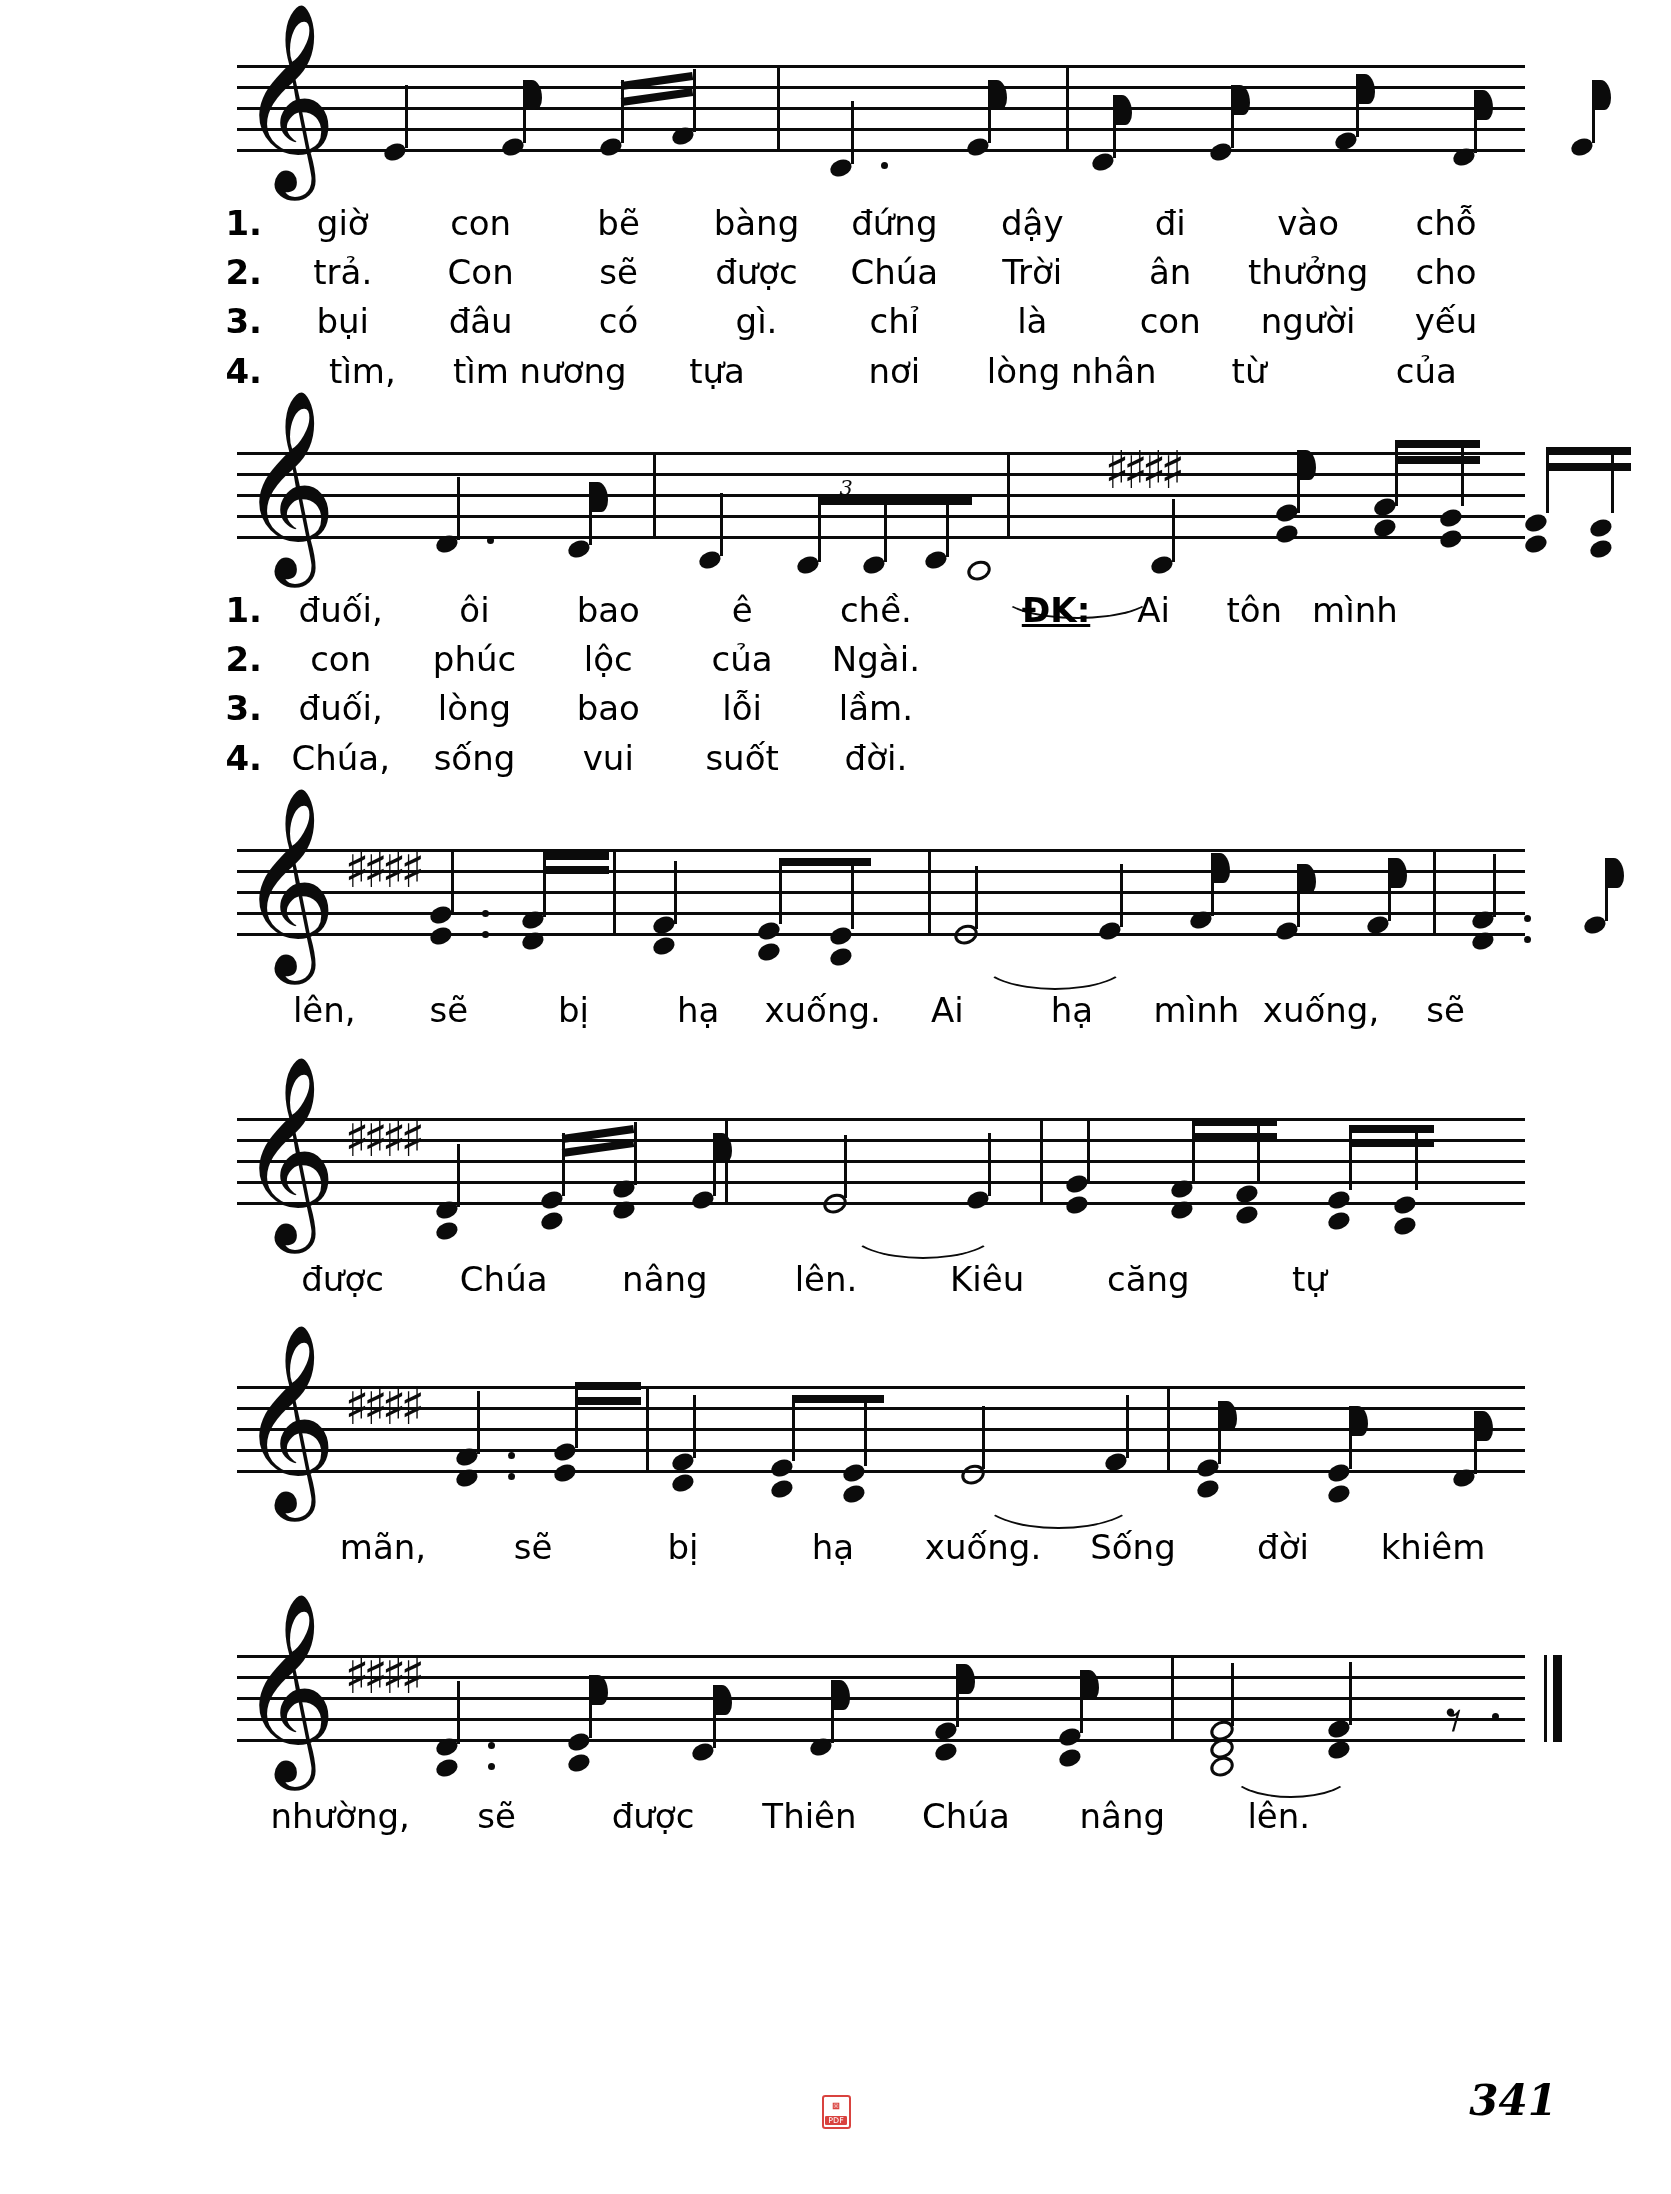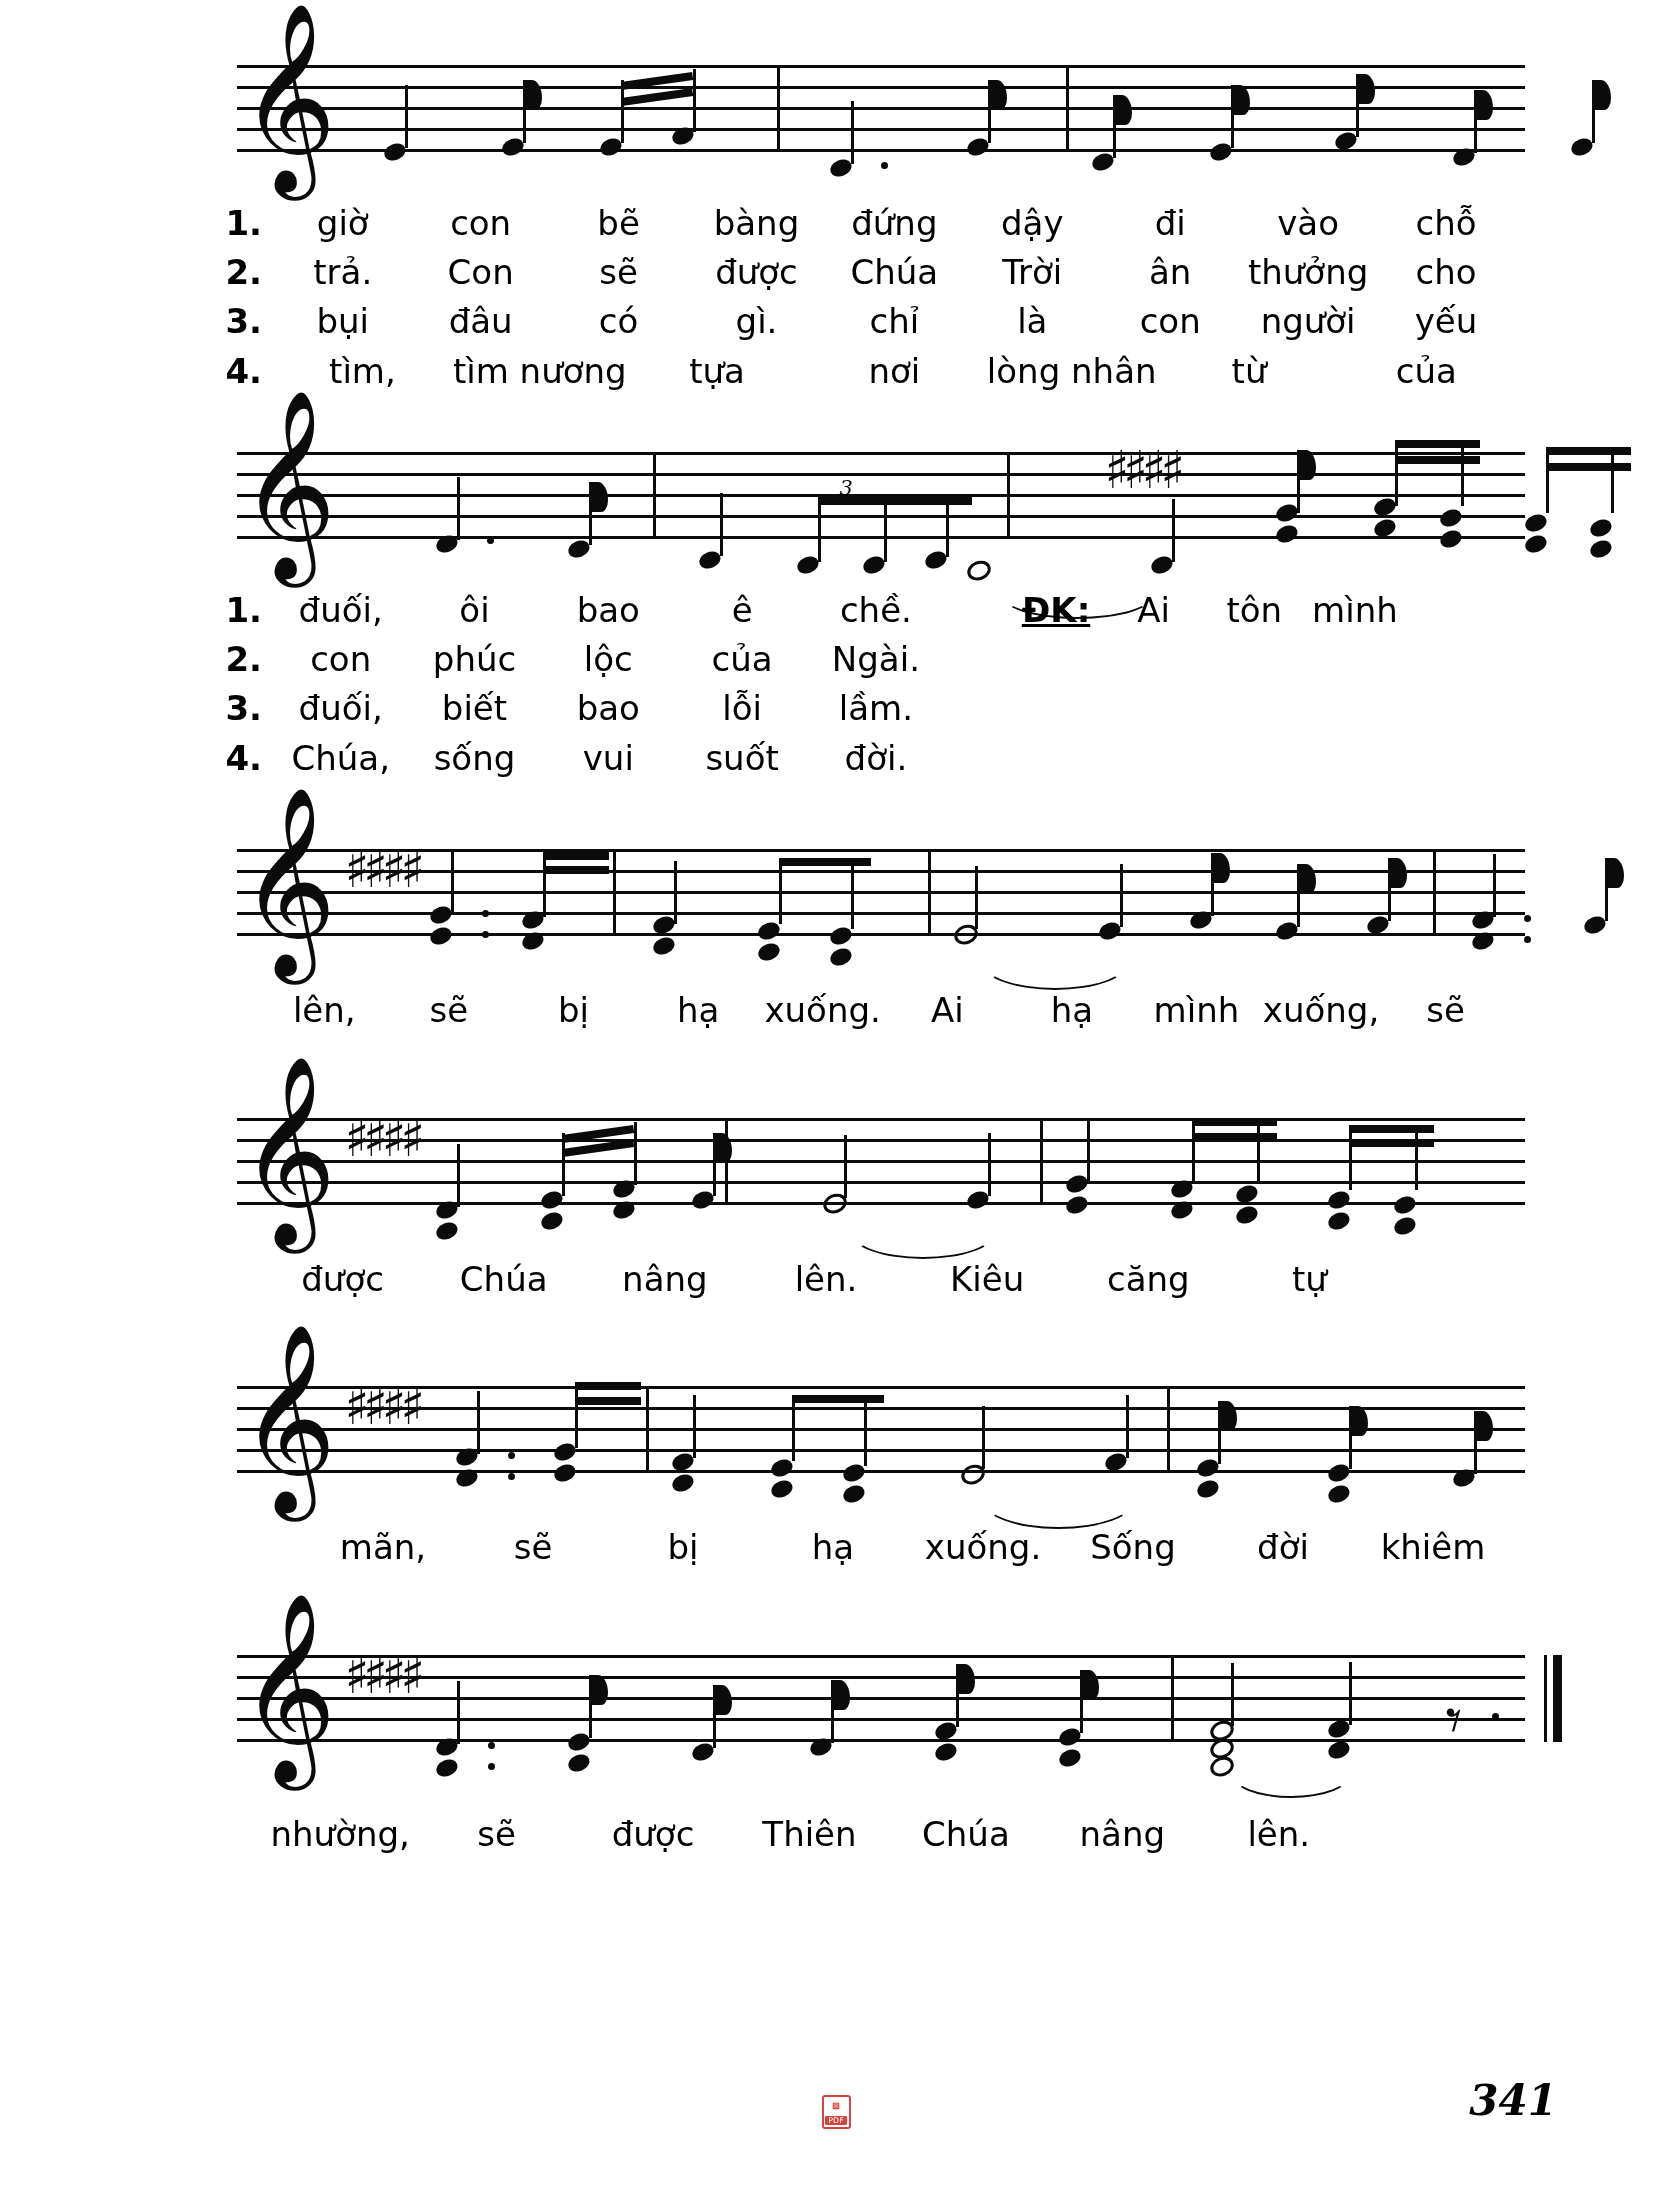--- a/index.html
+++ b/index.html
@@ -496,21 +496,21 @@
           <span>phúc</span>
           <span>lộc</span>
           <span>của</span>
           <span>Ngài.</span>
         </span>
       </div>
       <div class="lyric-row" style="padding:0 0 0 216px; margin-top:9.2px;">
         <span class="lyric-num">3.</span>
         <span class="lyric-words" style="flex:0 0 669px;">
           <span>đuối,</span>
-          <span>biết</span>
+          <span>lòng</span>
           <span>bao</span>
           <span>lỗi</span>
           <span>lầm.</span>
         </span>
       </div>
       <div class="lyric-row" style="padding:0 0 0 216px; margin-top:9.2px;">
         <span class="lyric-num">4.</span>
         <span class="lyric-words" style="flex:0 0 669px;">
           <span>Chúa,</span>
           <span>sống</span>
@@ -885,21 +885,21 @@
       <div class="rest" style="left:1298px; top:60px;">𝄾</div>
       <div class="dot" style="left:1344px; top:84px;"></div>
 
       <div class="endbar" style="left:1396px;">
         <div class="thin"></div>
         <div class="thick"></div>
       </div>
     </div>
 
     <div class="lyrics-block" style="top:167px;">
-      <div class="lyric-row" style="padding:0 315px 0 262px;margin-top:18px;">
+      <div class="lyric-row" style="padding:0 315px 0 262px;">
         <span class="lyric-words">
           <span>nhường,</span>
           <span>sẽ</span>
           <span>được</span>
           <span>Thiên</span>
           <span>Chúa</span>
           <span>nâng</span>
           <span>lên.</span>
         </span>
       </div>

